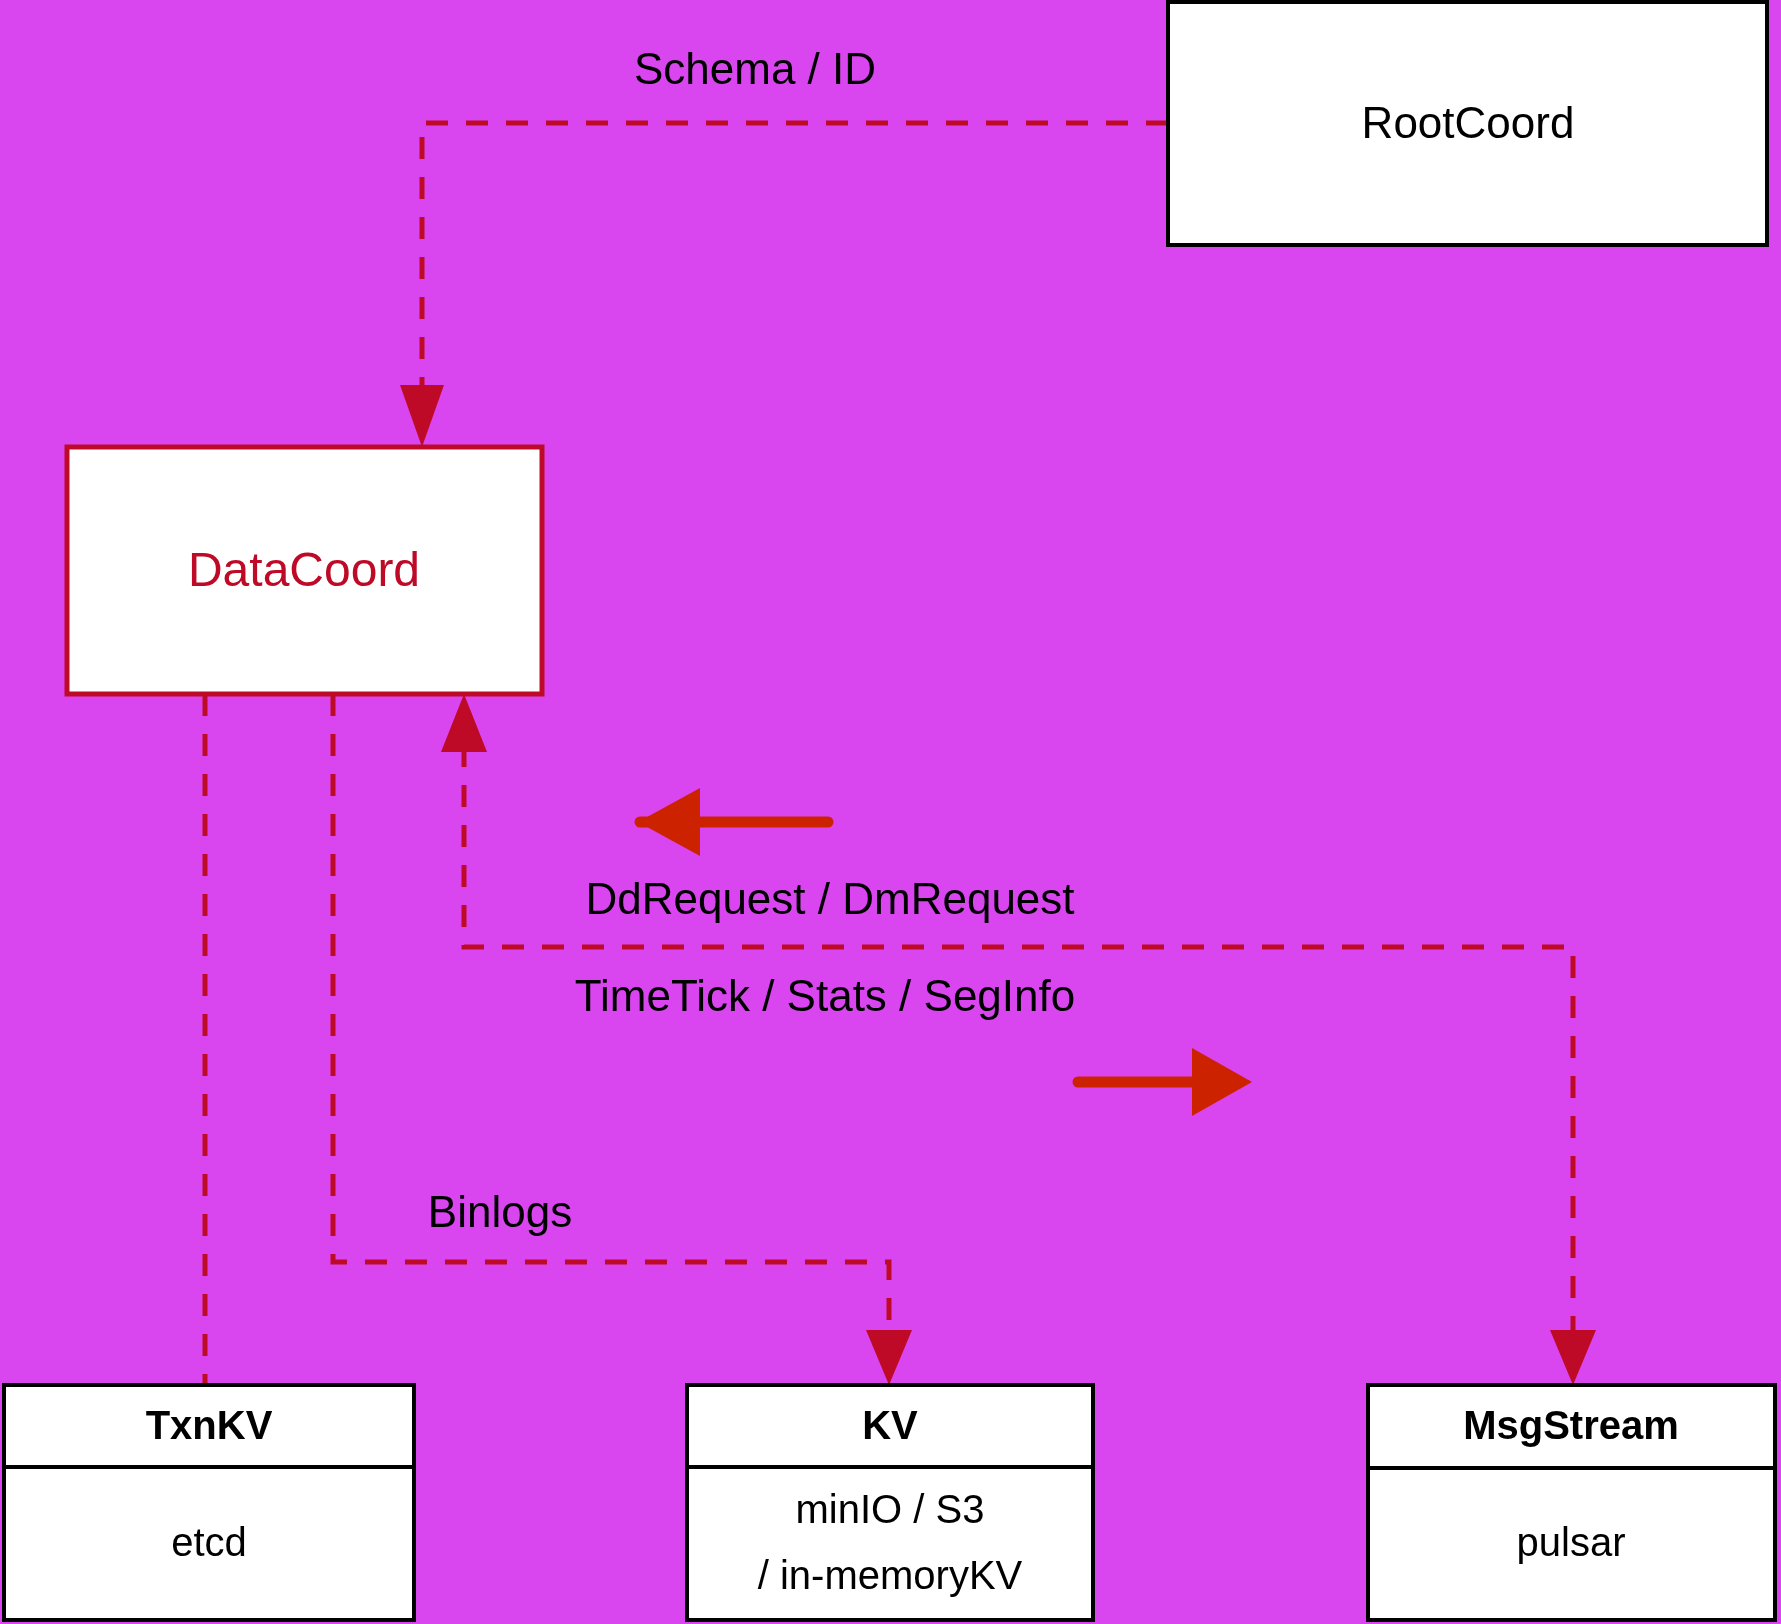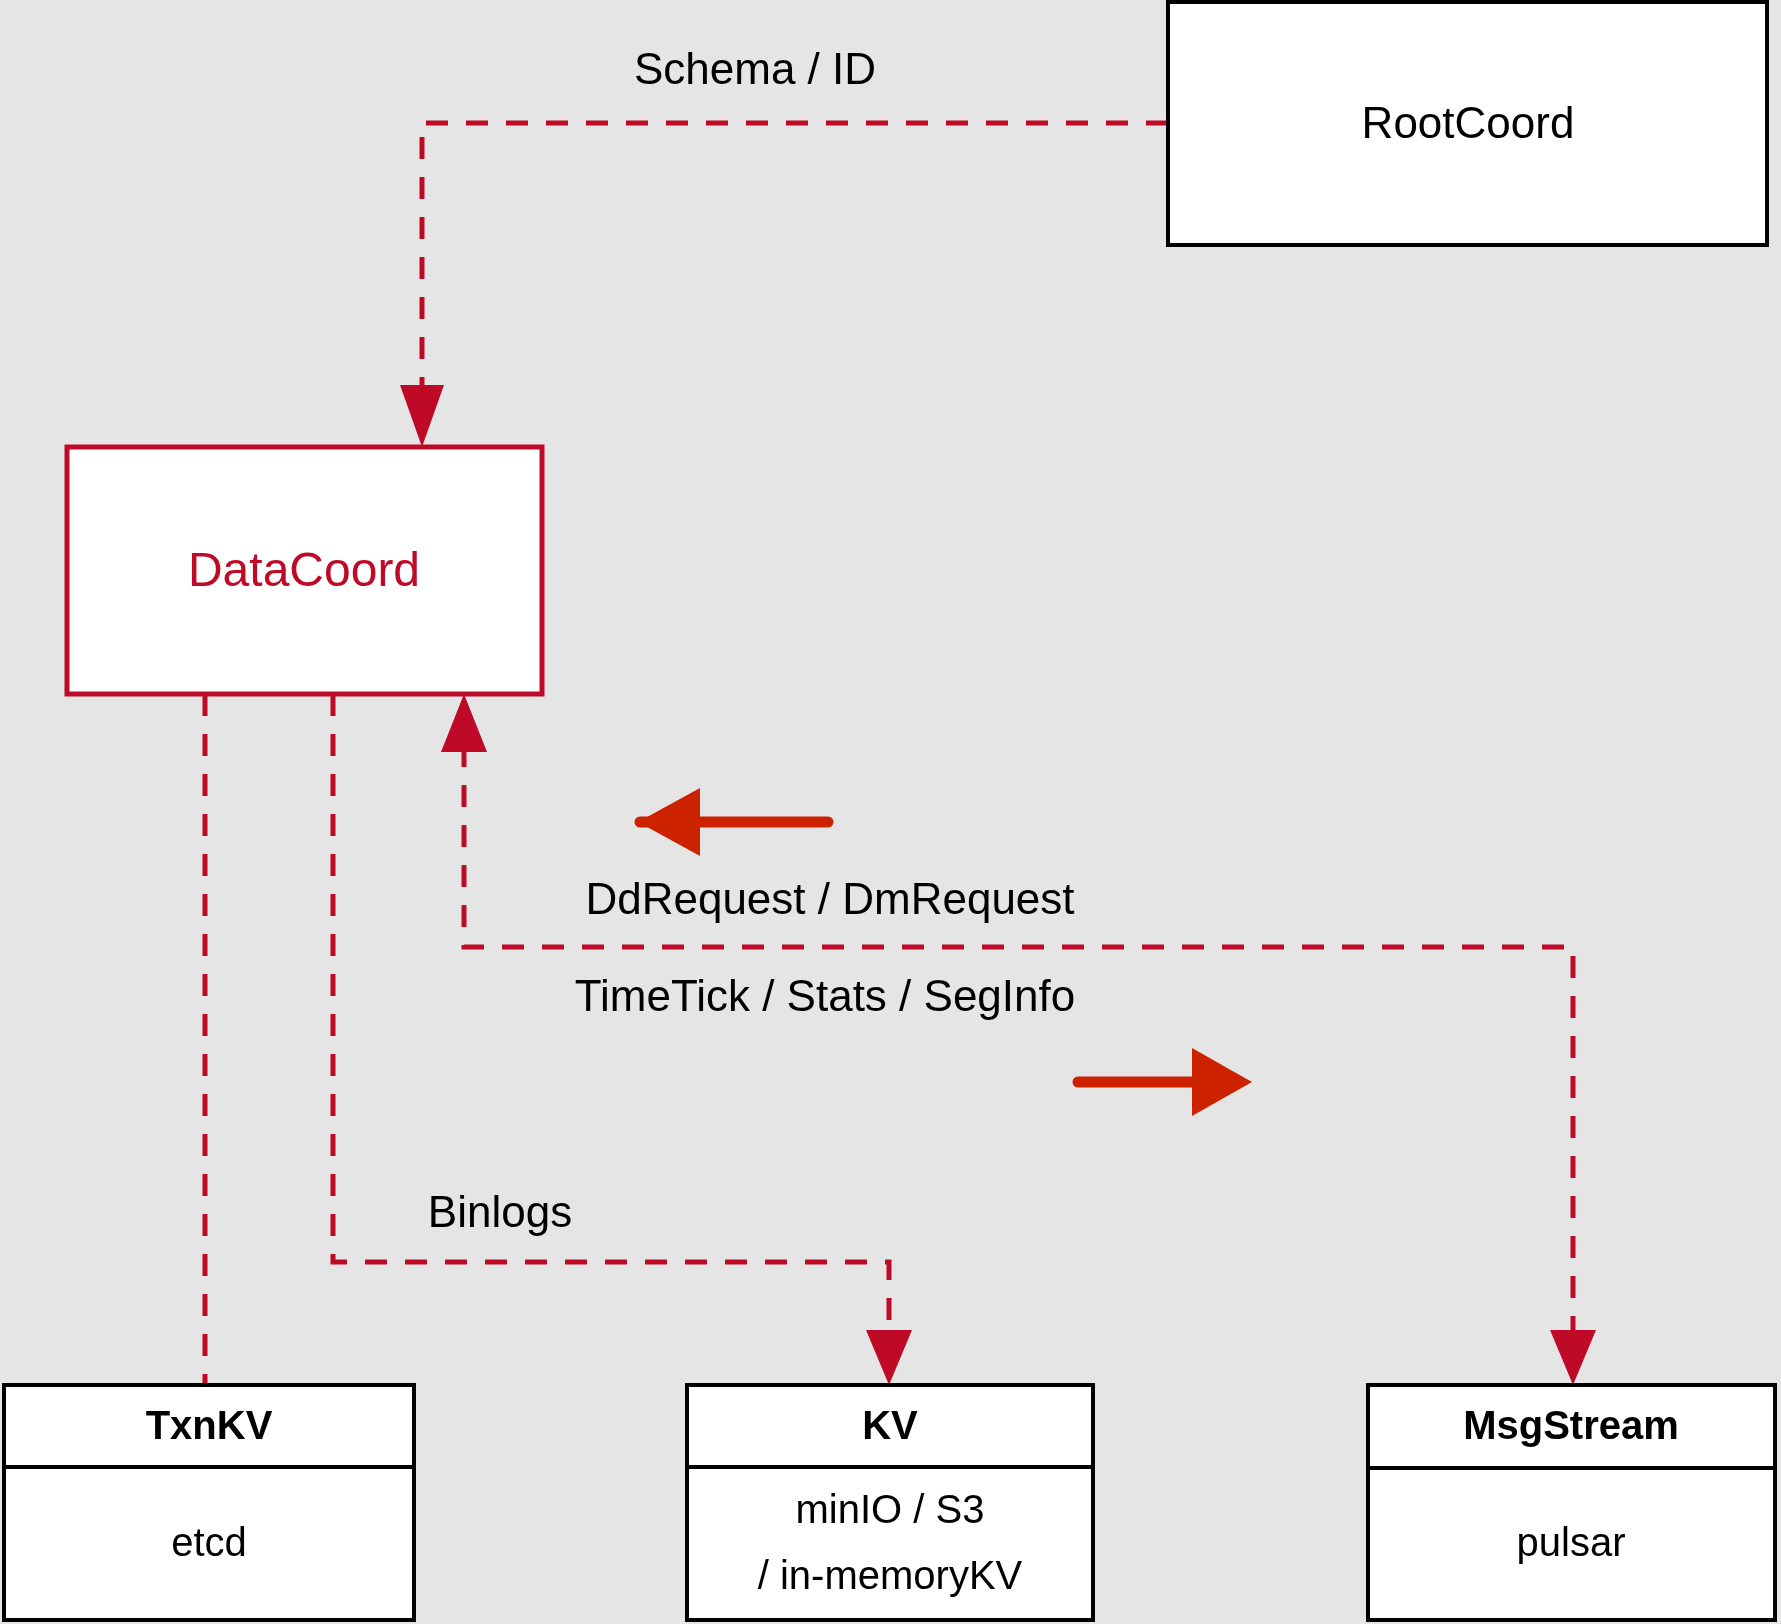--- a/index.html
+++ b/index.html
@@ -4,21 +4,21 @@
 <style>
   html, body {
     margin: 0;
     padding: 0;
     background: #ffffff;
   }
   #diagram-root {
     position: relative;
     width: 1781px;
     height: 1624px;
-    background: #e5e5e5;
+    background: #d946ef;
     font-family: "Liberation Sans", sans-serif;
     overflow: hidden;
   }
   svg#architecture-diagram {
     display: block;
     width: 1781px;
     height: 1624px;
   }
   .node-rect-black {
     fill: #ffffff;

